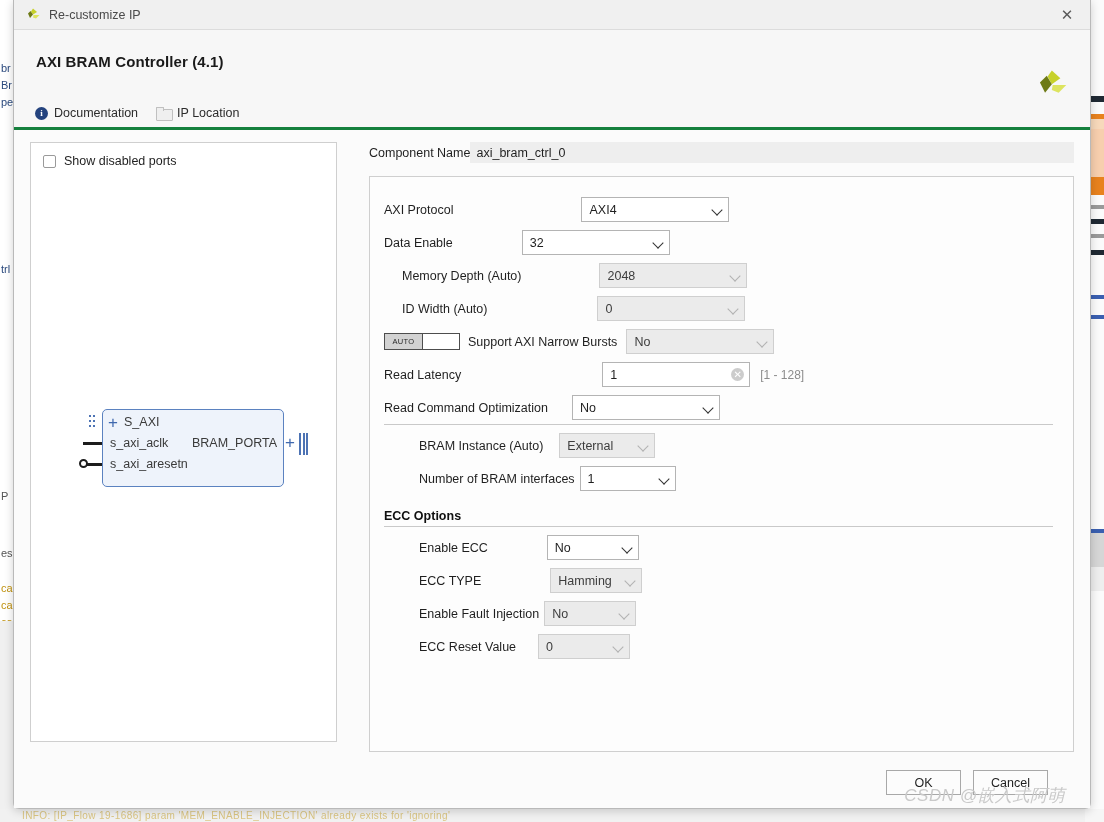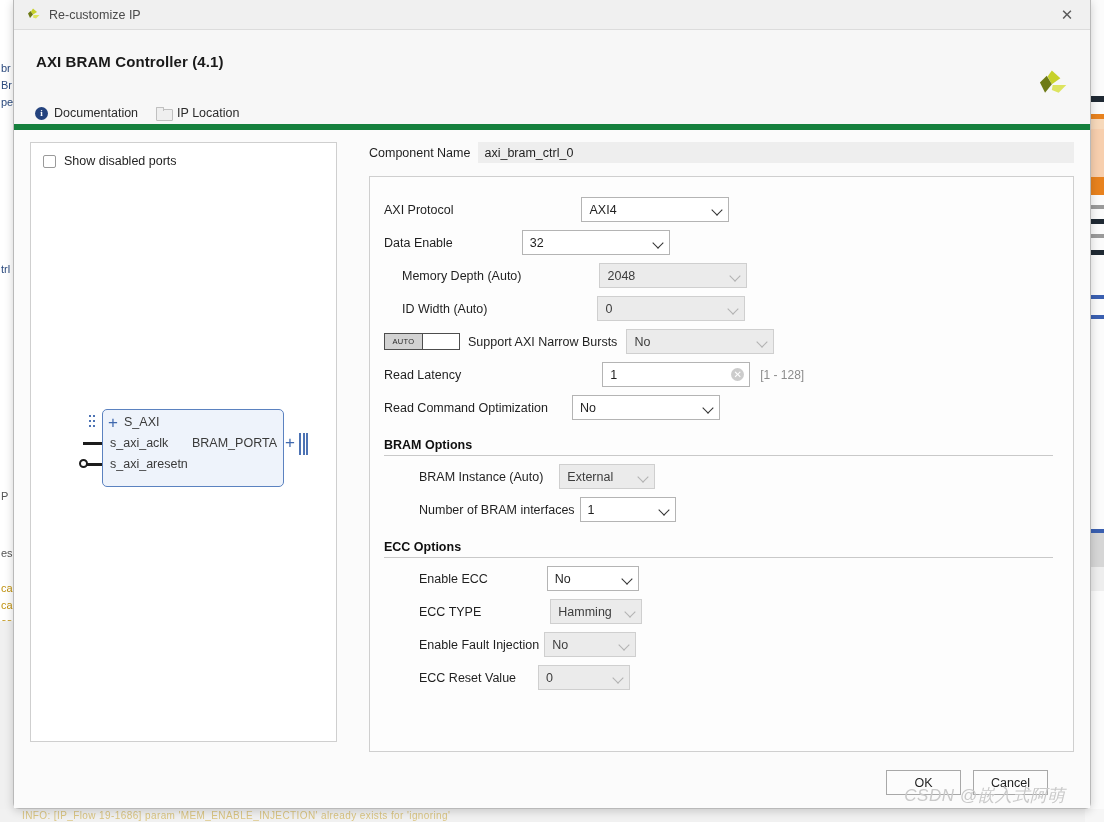--- a/index.html
+++ b/index.html
@@ -71,21 +71,21 @@
   }
   .tb-close {
     width: 46px; height: 30px; display: flex;
     align-items: center; justify-content: center;
     color: #5a5a5a; font-size: 15px; cursor: default;
   }
 
   
   .dlg-header {
     background: #f7f7f7;
-    border-bottom: 6px solid #15803d;
+    border-bottom: 3px solid #15803d;
     padding: 0 16px;
     position: relative;
     height: 100px; min-height: 100px;
   }
   .ip-title {
     position: absolute; left: 22px; top: 23px;
     font-size: 15px; font-weight: bold; color: #1a1a1a;
     letter-spacing: .1px;
   }
   .xlogo { position: absolute; right: 22px; top: 38px; width: 34px; height: 34px; }
@@ -167,21 +167,21 @@
   }
   .pin-rst-dot {
     position: absolute; left: 18px; top: 50px; width: 9px; height: 9px;
     border: 2.5px solid #1d1d1d; border-radius: 50%; background: #fff;
   }
   .bus-bars { position: absolute; left: 238px; top: 24px; width: 9px; height: 22px; }
   .bus-bars i { position: absolute; top: 0; width: 2px; height: 22px; background: #4d73b4; }
 
   
   .right-panel { flex: 1 1 auto; display: flex; flex-direction: column; padding-left: 32px; }
-  .comp-row { display: flex; align-items: center; gap: 8px; margin-bottom: 13px; }
+  .comp-row { display: flex; align-items: center; margin-bottom: 13px; }
   .comp-lbl { font-size: 12.5px; color: #1f1f1f; white-space: nowrap; }
   .comp-input {
     flex: 1 1 auto; height: 21px; background: #eeeeee;
     border: 1px solid #eeeeee;
     font-size: 12.5px; color: #1f1f1f;
     display: flex; align-items: center; padding-left: 5px;
   }
 
   .params-box {
     border: 1px solid #cfcfcf; background: #fdfdfd;
@@ -455,21 +455,20 @@
         </div>
 
         <div class="frow">
           <span class="flabel">Read Command Optimization</span>
           <span class="combo w-combo-lg" style="margin-left:24px">
             <span>No</span>
             <span class="chev"></span>
           </span>
         </div>
 
-        <div class="sect-title">BRAM Options</div>
         <div class="sect-rule"></div>
 
         <div class="frow">
           <span class="flabel indent" style="padding-left:35px">BRAM Instance (Auto)</span>
           <span class="combo disabled w-combo-md" style="margin-left:16px">
             <span>External</span>
             <span class="chev"></span>
           </span>
         </div>
 

